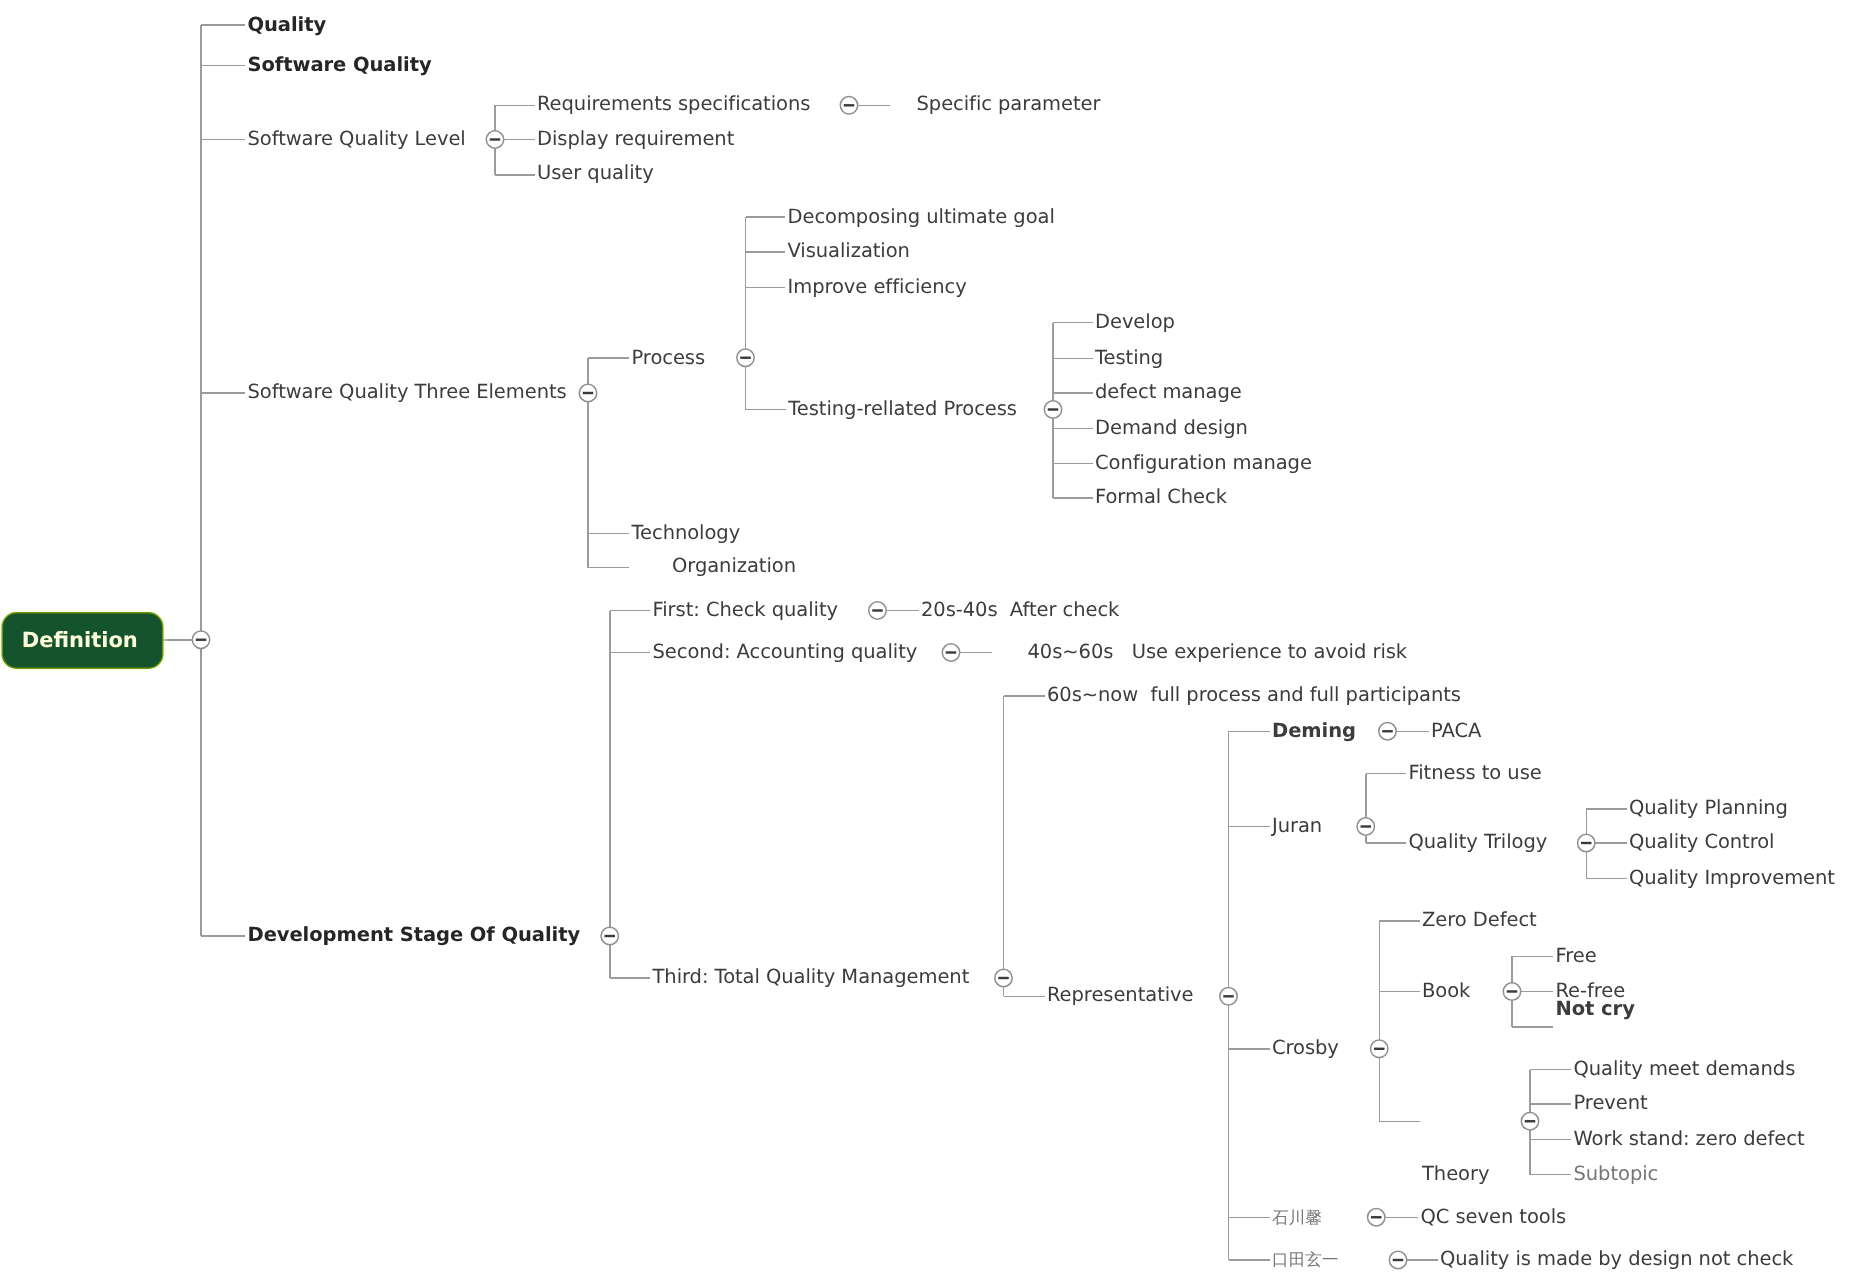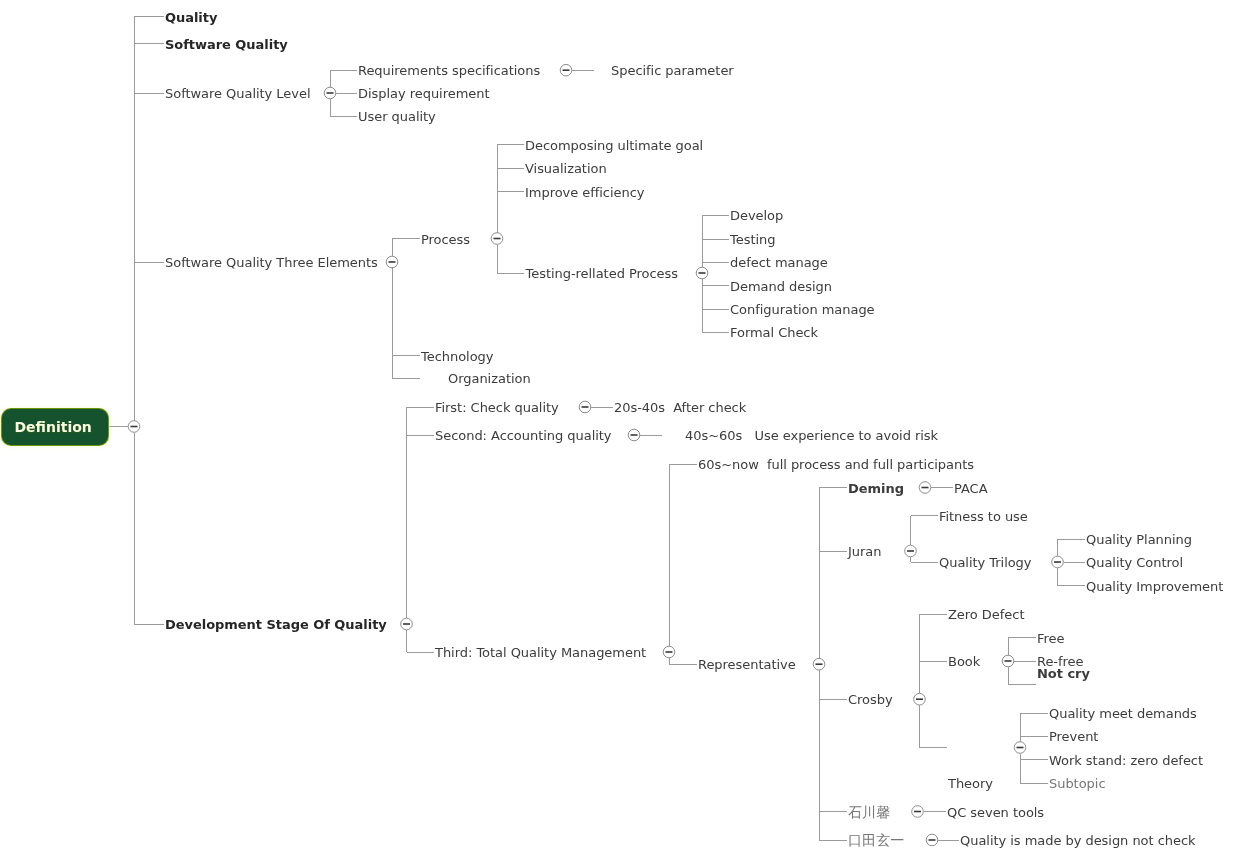--- a/index.html
+++ b/index.html
@@ -5,21 +5,21 @@
   html,body{margin:0;padding:0;}
   body{width:1236px;height:855px;background:#ffffff;
        font-family:"DejaVu Sans",sans-serif;overflow:hidden;position:relative;
        -webkit-font-smoothing:antialiased;}
   #stage{position:absolute;left:0;top:0;width:1236px;height:855px;}
   svg#links{position:absolute;left:0;top:0;width:1236px;height:855px;}
   .node-label{position:absolute;white-space:pre;color:#3c3c3c;font-size:13px;
               line-height:1;letter-spacing:-0.04px;transform:translateY(-50%);}
   .node-label.bold{font-weight:bold;color:#262626;}
   .node-label.faint{color:#767676;}
-  .node-label.cjk{font-size:14px;letter-spacing:0.1px;}
+  .node-label.cjk{font-size:11px;letter-spacing:0.1px;}
   .root-box{position:absolute;background:#14532d;color:#fbffe0;border-radius:9px;
             font-weight:bold;font-size:14px;display:flex;align-items:center;
             justify-content:flex-start;padding-left:12.5px;box-sizing:border-box;
             box-shadow:0 0 0 1px #6d9604, 0 0 4px 1px rgba(240,255,200,0.85);
             text-shadow:0 1px 0 rgba(70,96,4,0.45);}
 </style>
 </head>
 <body>
 
 <div id="stage">

